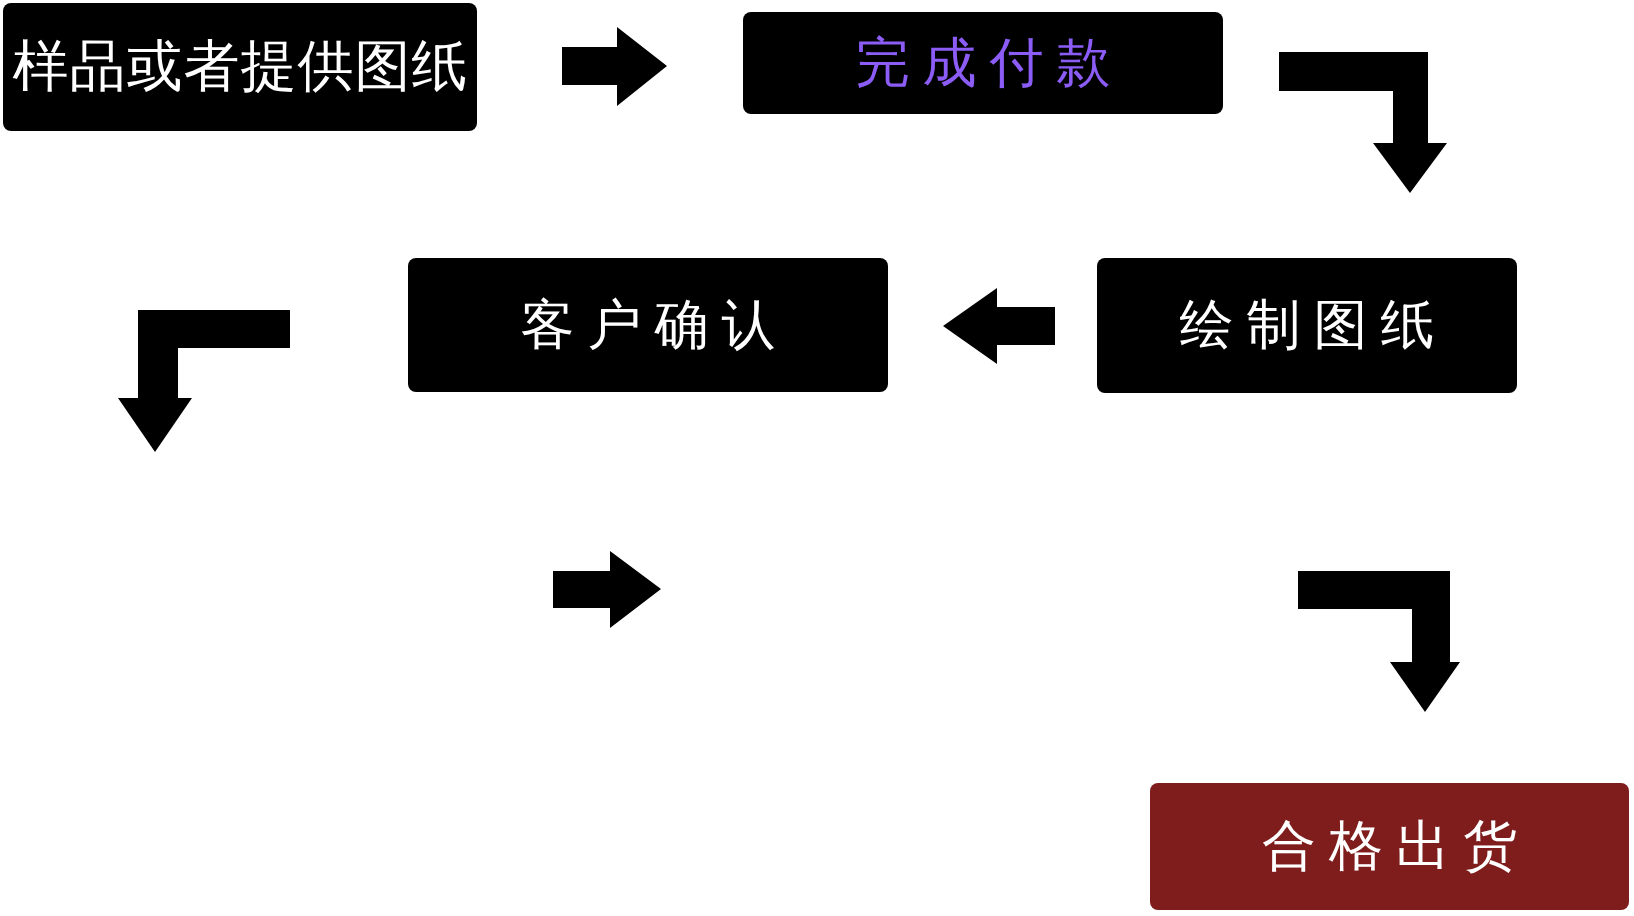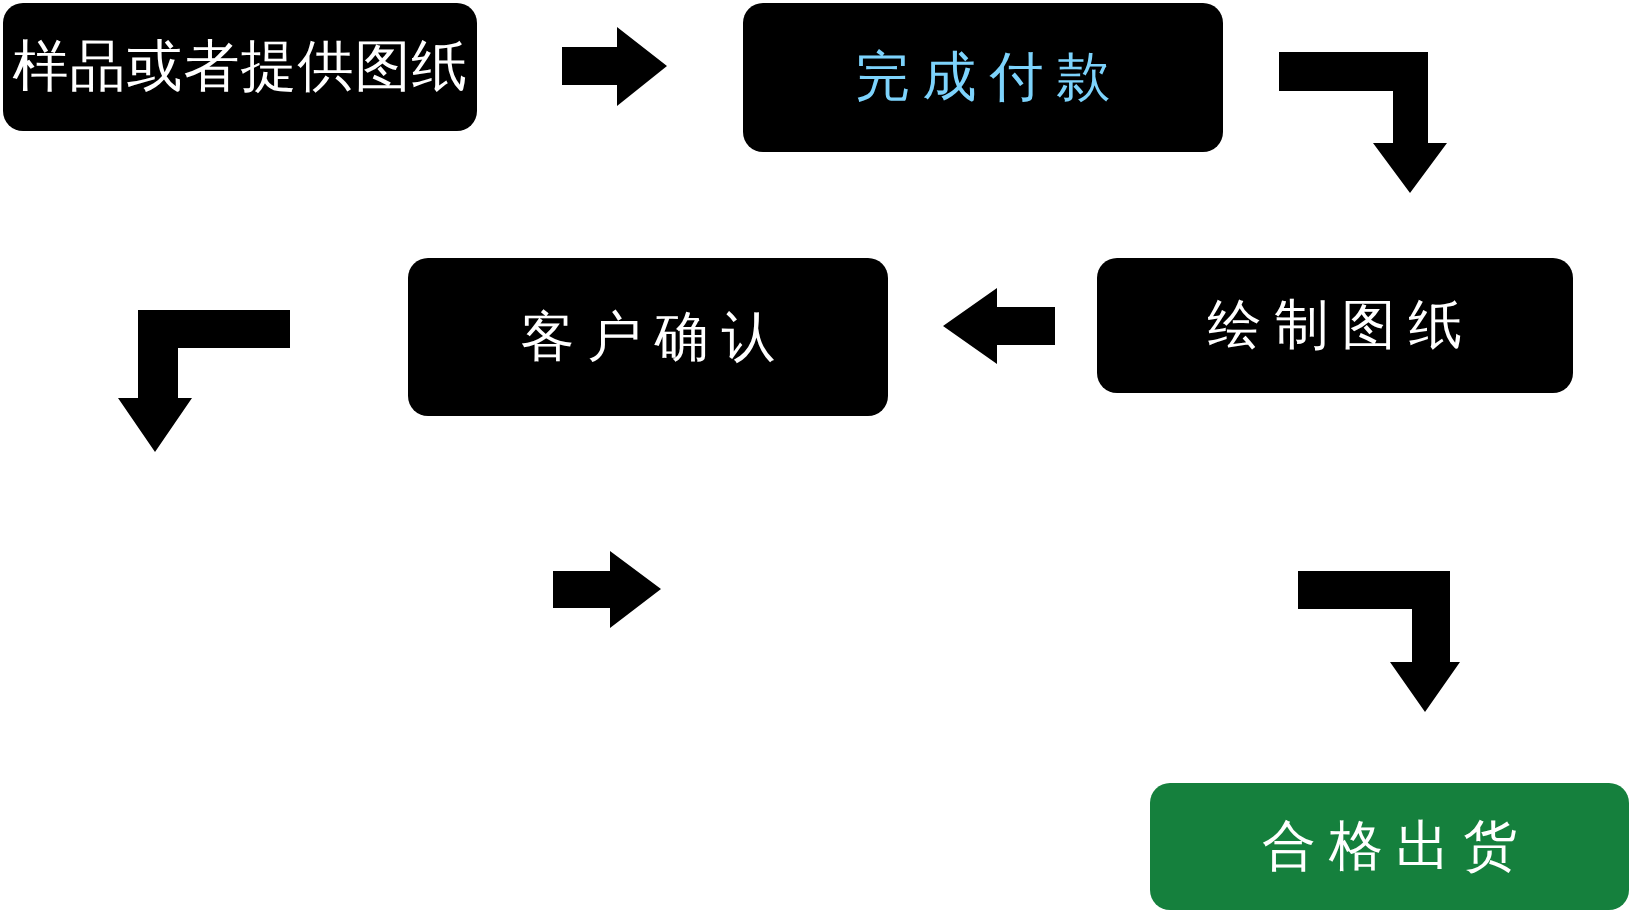--- a/index.html
+++ b/index.html
@@ -12,21 +12,21 @@
     position: relative;
     width: 1634px;
     height: 916px;
     background: #ffffff;
     overflow: hidden;
   }
   .node {
     position: absolute;
     background: #000000;
     color: #ffffff;
-    border-radius: 20px;
+    border-radius: 8px;
     display: flex;
     align-items: center;
     justify-content: center;
     font-weight: 500;
     font-size: 54px;
     letter-spacing: 13px;
     text-indent: 13px;
     white-space: nowrap;
     box-sizing: border-box;
   }
@@ -63,23 +63,23 @@
 
     <polygon points="290,310 290,348 178,348 178,398 192,398 155,452 118,398 138,398 138,310" style="fill: rgb(0, 0, 0);"></polygon>
 
     <polygon points="553,571 610,571 610,551 661,589 610,628 610,608 553,608" style="fill: rgb(0, 0, 0);"></polygon>
 
     <polygon points="1298,571 1450,571 1450,662 1460,662 1425,712 1390,662 1412,662 1412,609 1298,609" style="fill: rgb(0, 0, 0);"></polygon>
   </svg>
 
   <div class="node tight" style="left: 3px; top: 3px; width: 474px; height: 128px; background: rgb(0, 0, 0); color: rgb(255, 255, 255);">样品或者提供图纸</div>
 
-  <div class="node" style="left: 743px; top: 3px; width: 480px; height: 149px; background: rgb(0, 0, 0); color: #7dd3fc;">完成付款</div>
+  <div class="node" style="left: 743px; top: 12px; width: 480px; height: 102px; background: rgb(0, 0, 0); color: #8b5cf6;">完成付款</div>
 
-  <div class="node" style="left: 1097px; top: 258px; width: 476px; height: 135px; background: rgb(0, 0, 0); color: rgb(255, 255, 255);">绘制图纸</div>
+  <div class="node" style="left: 1097px; top: 258px; width: 420px; height: 135px; background: rgb(0, 0, 0); color: rgb(255, 255, 255);">绘制图纸</div>
 
-  <div class="node" style="left: 408px; top: 258px; width: 480px; height: 158px; background: rgb(0, 0, 0); color: rgb(255, 255, 255);">客户确认</div>
+  <div class="node" style="left: 408px; top: 258px; width: 480px; height: 134px; background: rgb(0, 0, 0); color: rgb(255, 255, 255);">客户确认</div>
 
 
 
-  <div class="node" style="left: 1150px; top: 783px; width: 479px; height: 127px; background: #15803d; color: rgb(255, 255, 255);">合格出货</div>
+  <div class="node" style="left: 1150px; top: 783px; width: 479px; height: 127px; background: #7f1d1d; color: rgb(255, 255, 255);">合格出货</div>
 
 </div>
 
 </body></html>

